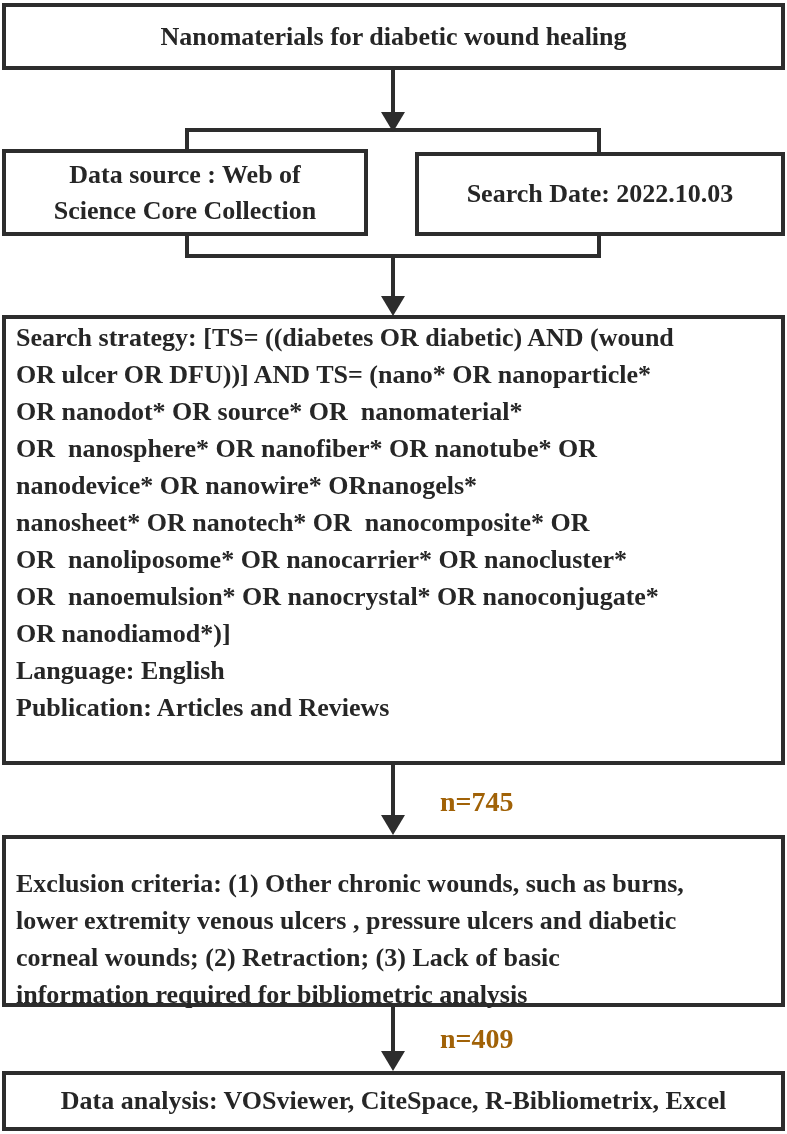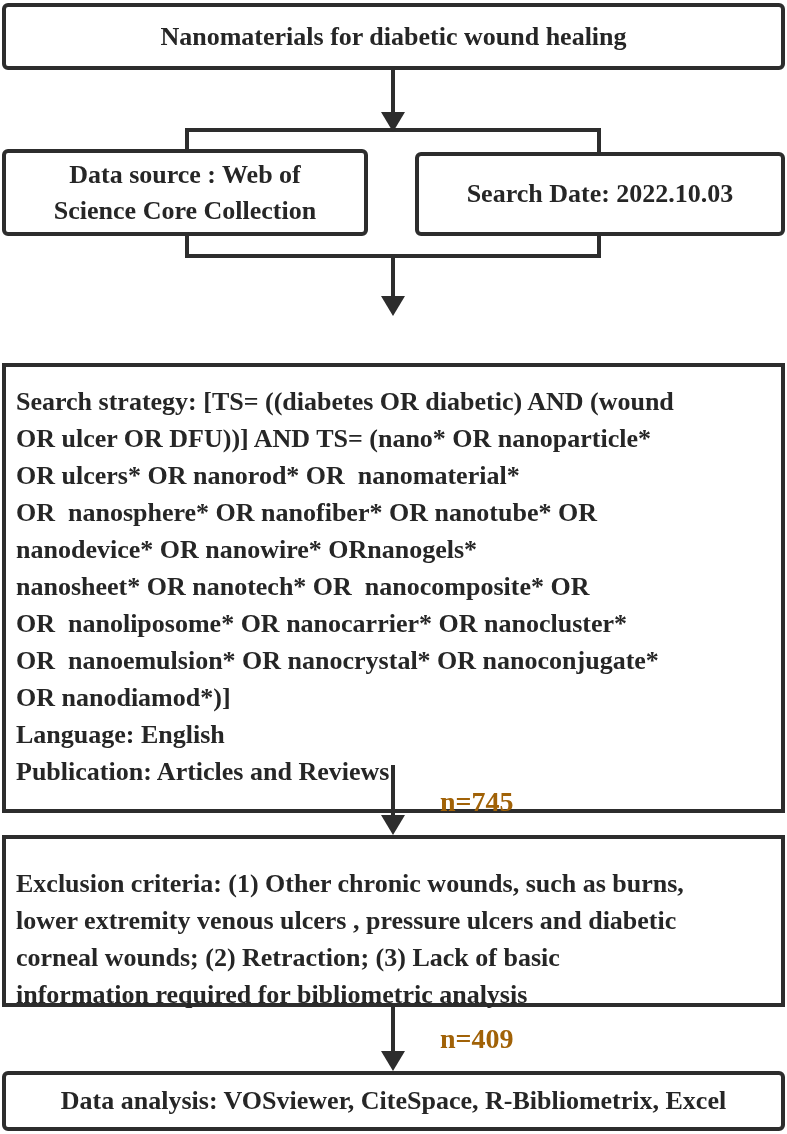--- a/index.html
+++ b/index.html
@@ -24,32 +24,31 @@
     border: 4px solid #2d2d2d;
     font-size: 26px;
     z-index: 2;
   }
   .box.centered {
     display: flex;
     flex-direction: column;
     align-items: center;
     justify-content: center;
     text-align: left;
-    border-radius: 6px;
   }
   .line { white-space: pre; }
 
   #title-box    { left: 2px;   top: 3px;    width: 783px; height: 67px; }
   #bracket-rect { left: 185px; top: 128px;  width: 416px; height: 130px;
                   border: 4px solid #2d2d2d; position: absolute;
                   box-sizing: border-box; background: transparent; z-index: 1; }
   #source-box   { left: 2px;   top: 149px;  width: 366px; height: 87px; line-height: 36px; }
   #date-box     { left: 415px; top: 152px;  width: 370px; height: 84px; }
   #strategy-box { left: 2px;   top: 315px;  width: 783px; height: 450px;
-                  padding: 16px 10px; line-height: 37px; margin-top: 48px; }
+                  padding: 0 10px; line-height: 37px; }
   #exclusion-box{ left: 2px;   top: 835px;  width: 783px; height: 172px;
                   padding: 26px 10px; line-height: 37px; }
   #analysis-box { left: 2px;   top: 1071px; width: 783px; height: 60px; }
 
   .shaft {
     position: absolute;
     width: 4px;
     background: #2d2d2d;
     z-index: 3;
   }
@@ -103,21 +102,21 @@
   <div class="box centered" id="date-box">
     <div class="line">Search Date: 2022.10.03</div>
   </div>
 
   <div class="shaft" id="arrow2-shaft"></div>
   <div class="head" id="arrow2-head"></div>
 
   <div class="box" id="strategy-box">
     <div class="line">Search strategy: [TS= ((diabetes OR diabetic) AND (wound</div>
     <div class="line">OR ulcer OR DFU))] AND TS= (nano* OR nanoparticle*</div>
-    <div class="line">OR ulcers* OR nanorod* OR  nanomaterial*</div>
+    <div class="line">OR nanodot* OR source* OR  nanomaterial*</div>
     <div class="line">OR  nanosphere* OR nanofiber* OR nanotube* OR</div>
     <div class="line">nanodevice* OR nanowire* ORnanogels*</div>
     <div class="line">nanosheet* OR nanotech* OR  nanocomposite* OR</div>
     <div class="line">OR  nanoliposome* OR nanocarrier* OR nanocluster*</div>
     <div class="line">OR  nanoemulsion* OR nanocrystal* OR nanoconjugate*</div>
     <div class="line">OR nanodiamod*)]</div>
     <div class="line">Language: English</div>
     <div class="line">Publication: Articles and Reviews</div>
   </div>
 

